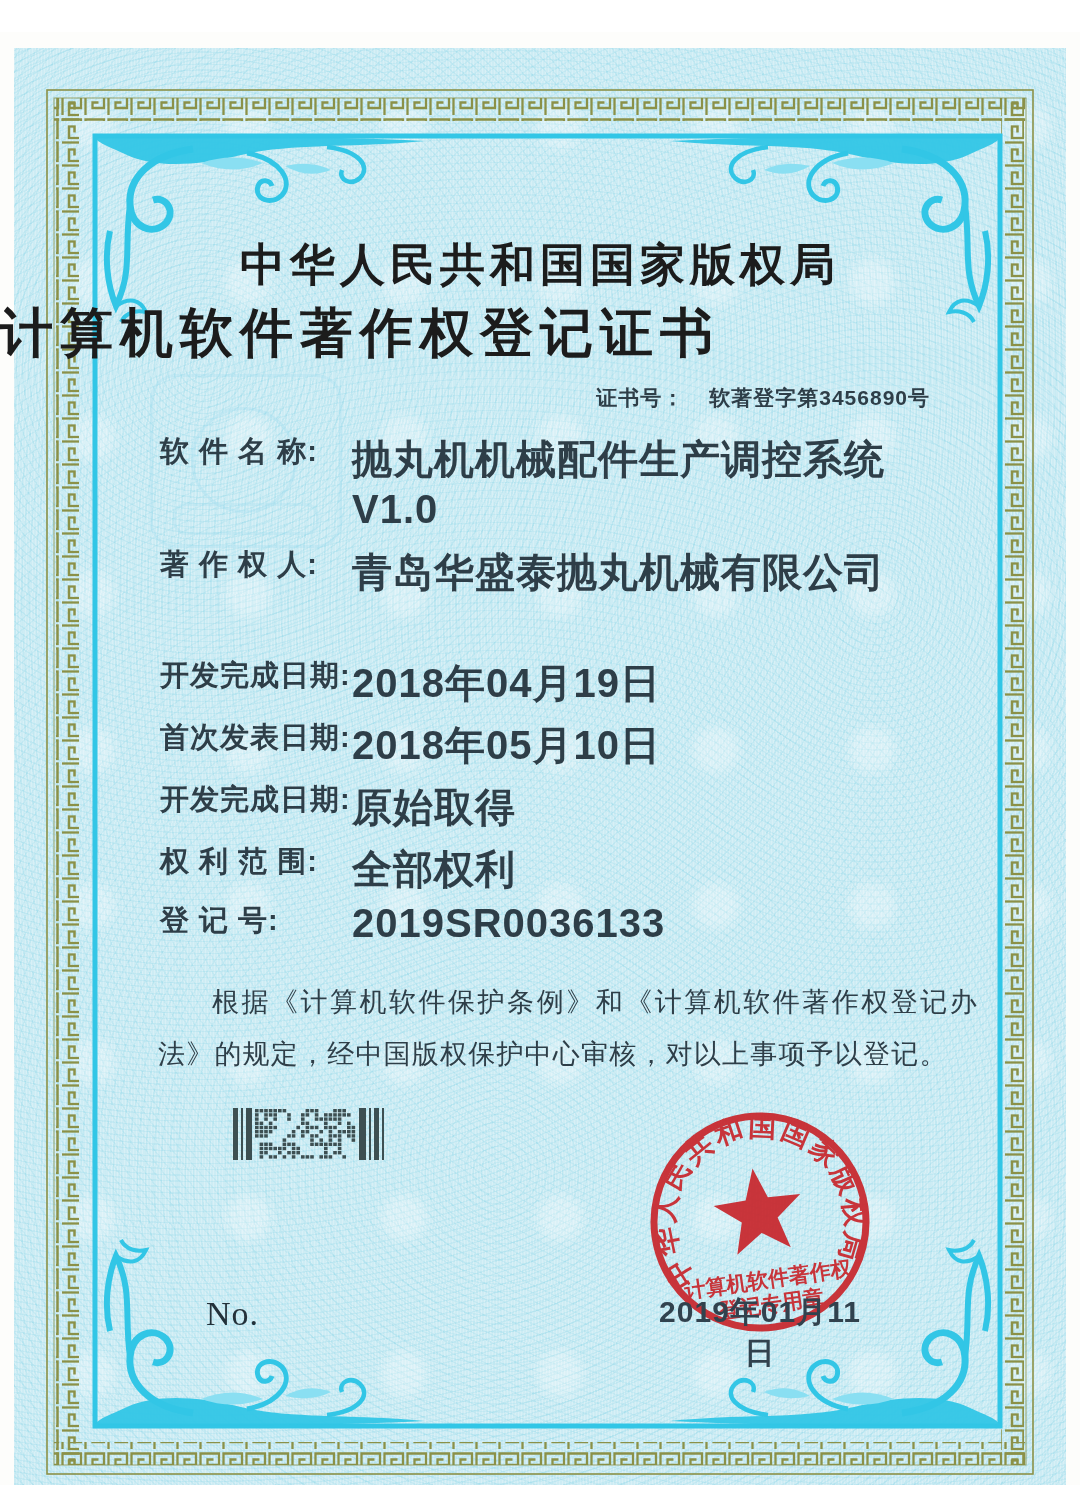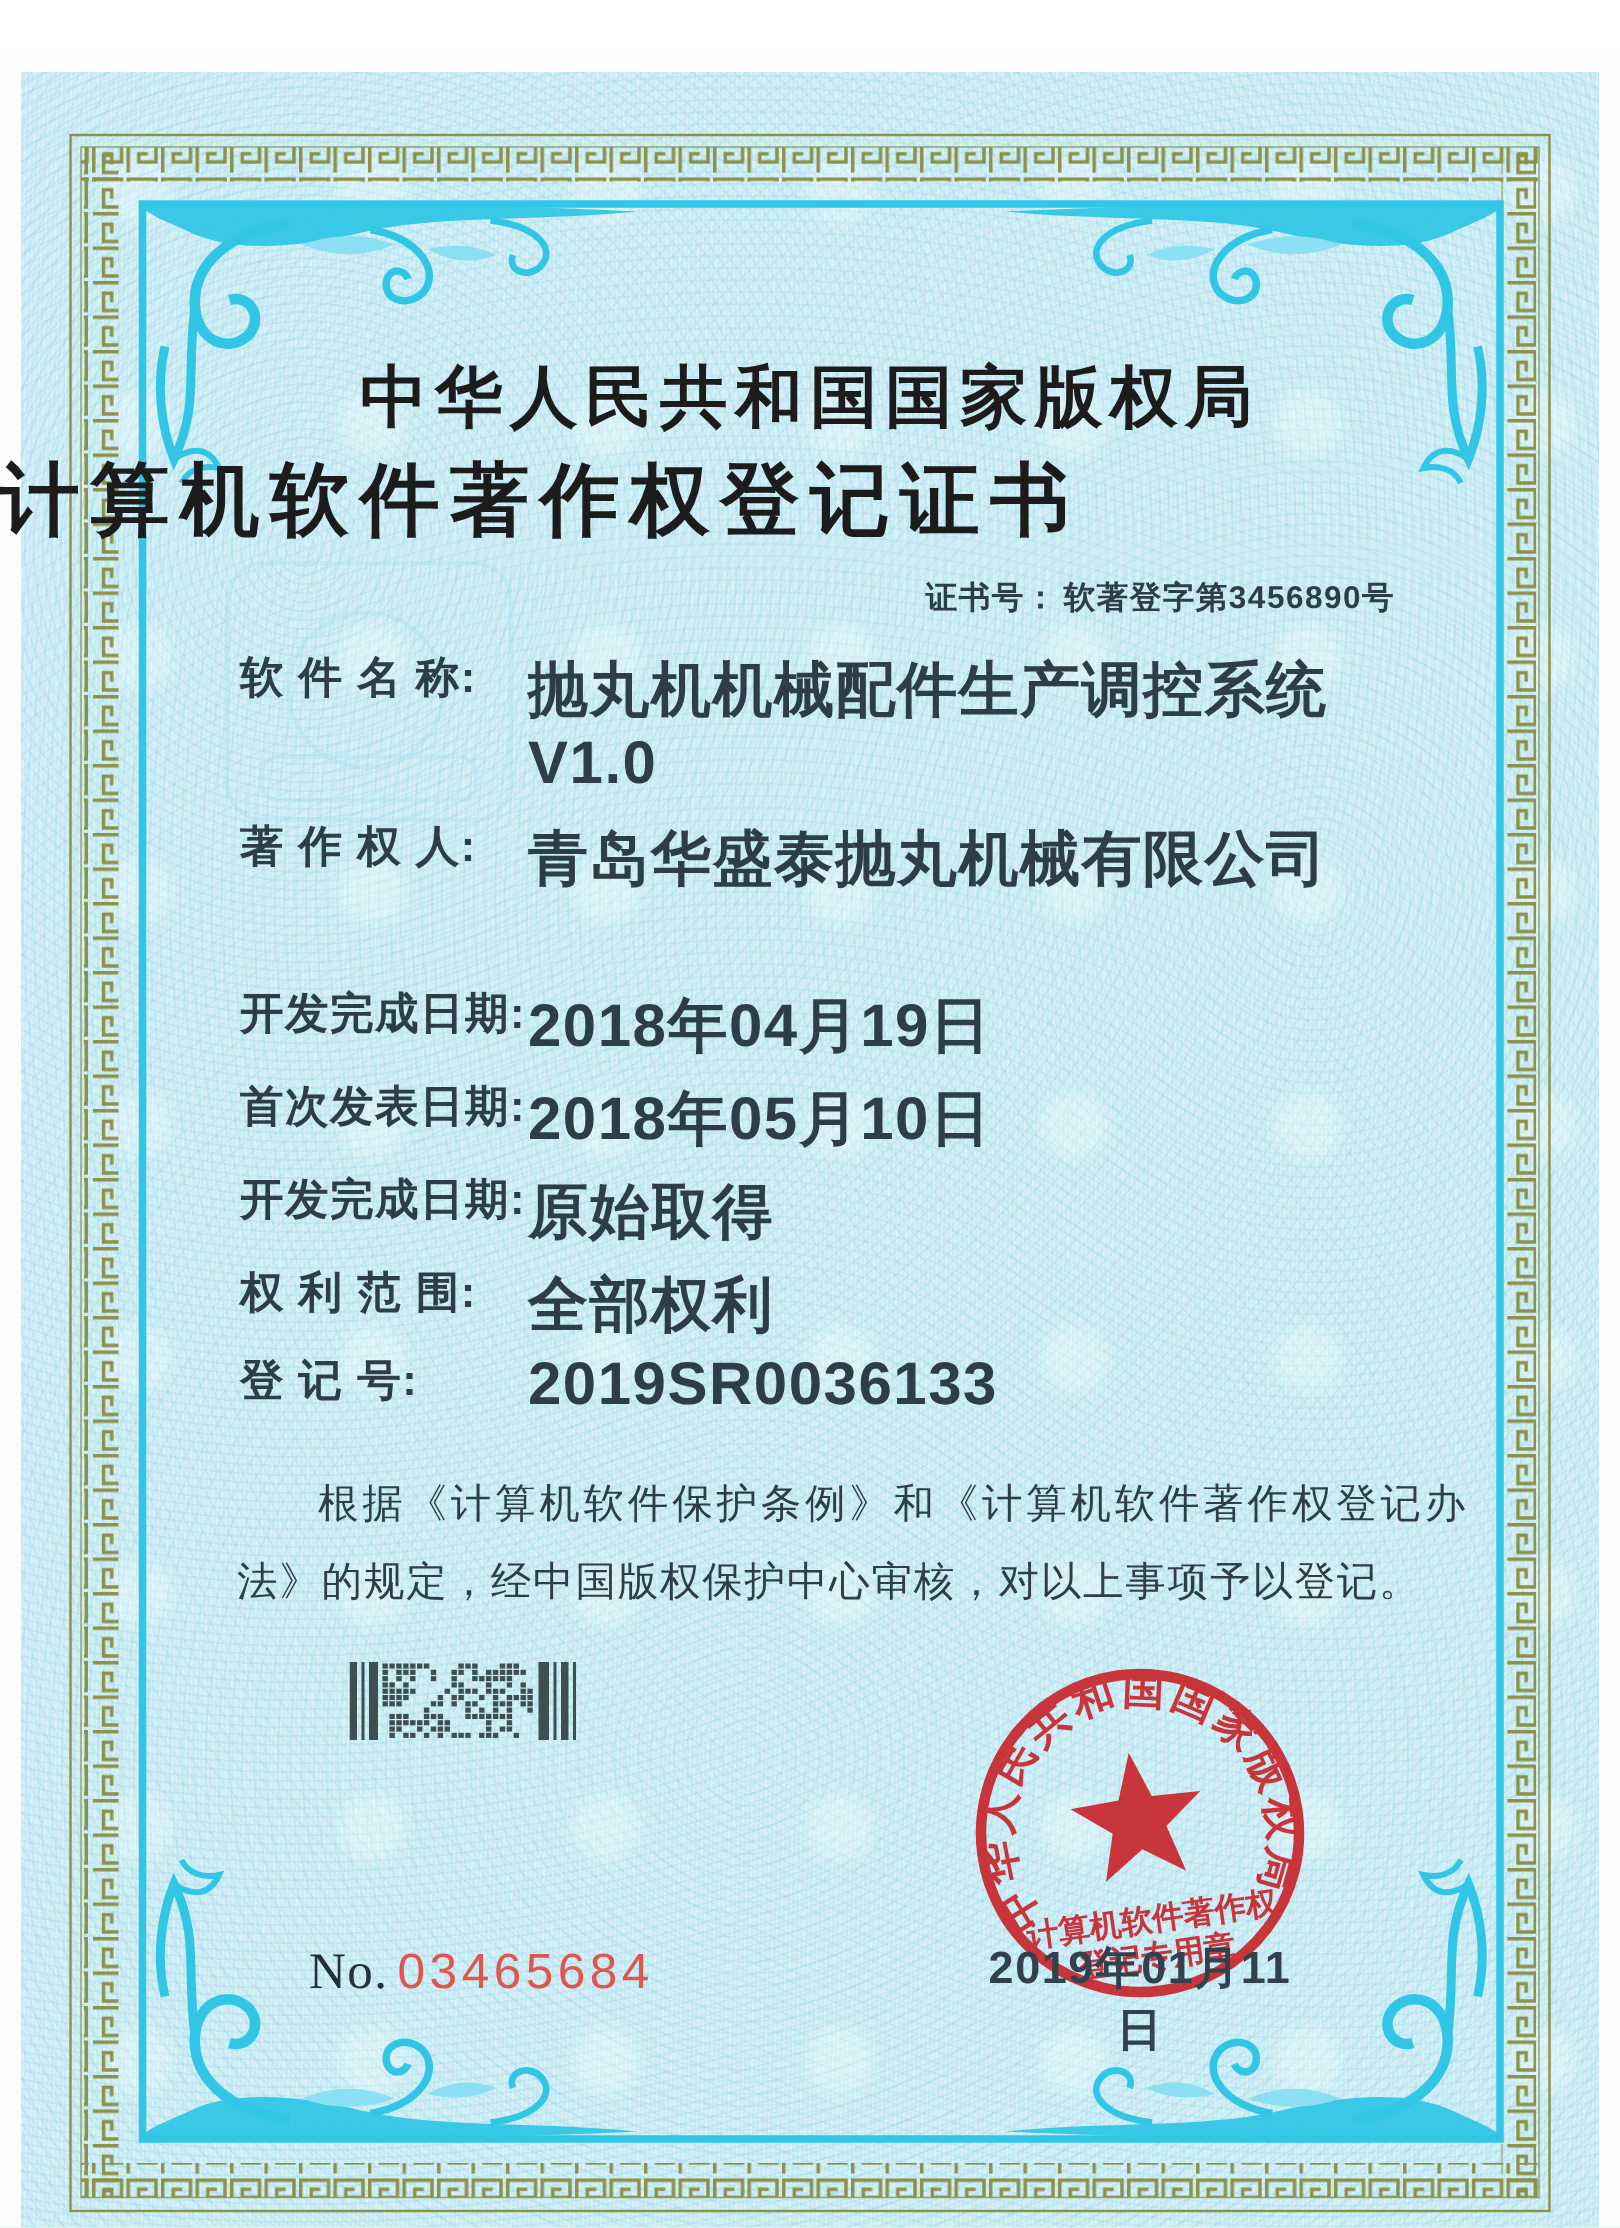--- a/index.html
+++ b/index.html
@@ -32,21 +32,21 @@
     font-family:"Liberation Serif","DejaVu Serif",serif;
     font-size:45px;font-weight:700;letter-spacing:5px;color:var(--c-title-black,#1c1c1c);
   }
   .cert-title{
     position:absolute;left:0;top:266px;width:100%;
     font-family:"Liberation Serif","DejaVu Serif",serif;
     font-size:53px;font-weight:700;letter-spacing:7px;color:var(--c-title-black,#1c1c1c);
   }
   .certno{
     position:absolute;top:352px;right:150px;
-    display:flex;gap:4px;align-items:flex-start;
+    display:flex;gap:25px;align-items:flex-start;
     font-size:21px;font-weight:700;letter-spacing:1px;color:#2e3e48;
   }
   .row{position:absolute;left:160px;display:flex;align-items:flex-start;}
   .flabel{
     display:inline-block;width:192px;white-space:nowrap;
     font-size:29px;font-weight:700;letter-spacing:1px;color:#2e3e48;
   }
   .fvalue{
     font-size:40px;font-weight:600;letter-spacing:1px;color:#2e3e48;
   }
@@ -343,17 +343,16 @@
         </text>
         <text x="115" y="180" text-anchor="middle" font-size="21" font-weight="bold" fill="var(--c-seal-red,#c8272d)">计算机软件著作权</text>
         <text x="115" y="205" text-anchor="middle" font-size="21" font-weight="bold" fill="var(--c-seal-red,#c8272d)">登记专用章</text>
       </g>
     </svg>
 
     <div class="seal-date">2019年01月11日</div>
 
     <div class="serial">
       <span class="no">No.</span>
-      <span class="num">03465684</span>
     </div>
 
   </div>
 </div>
 
 </body></html>

